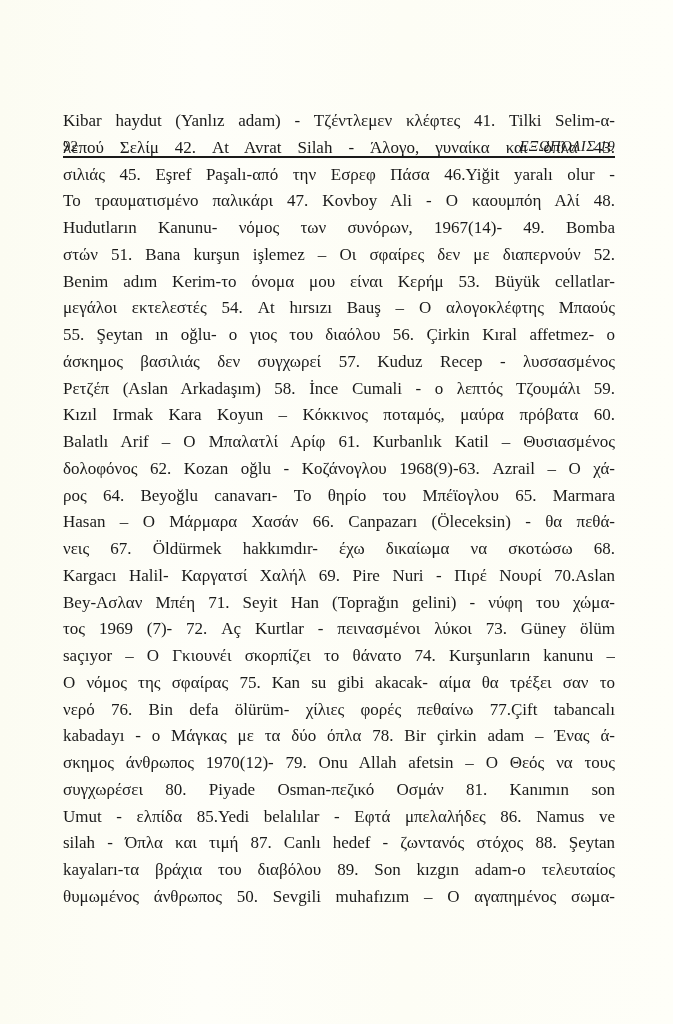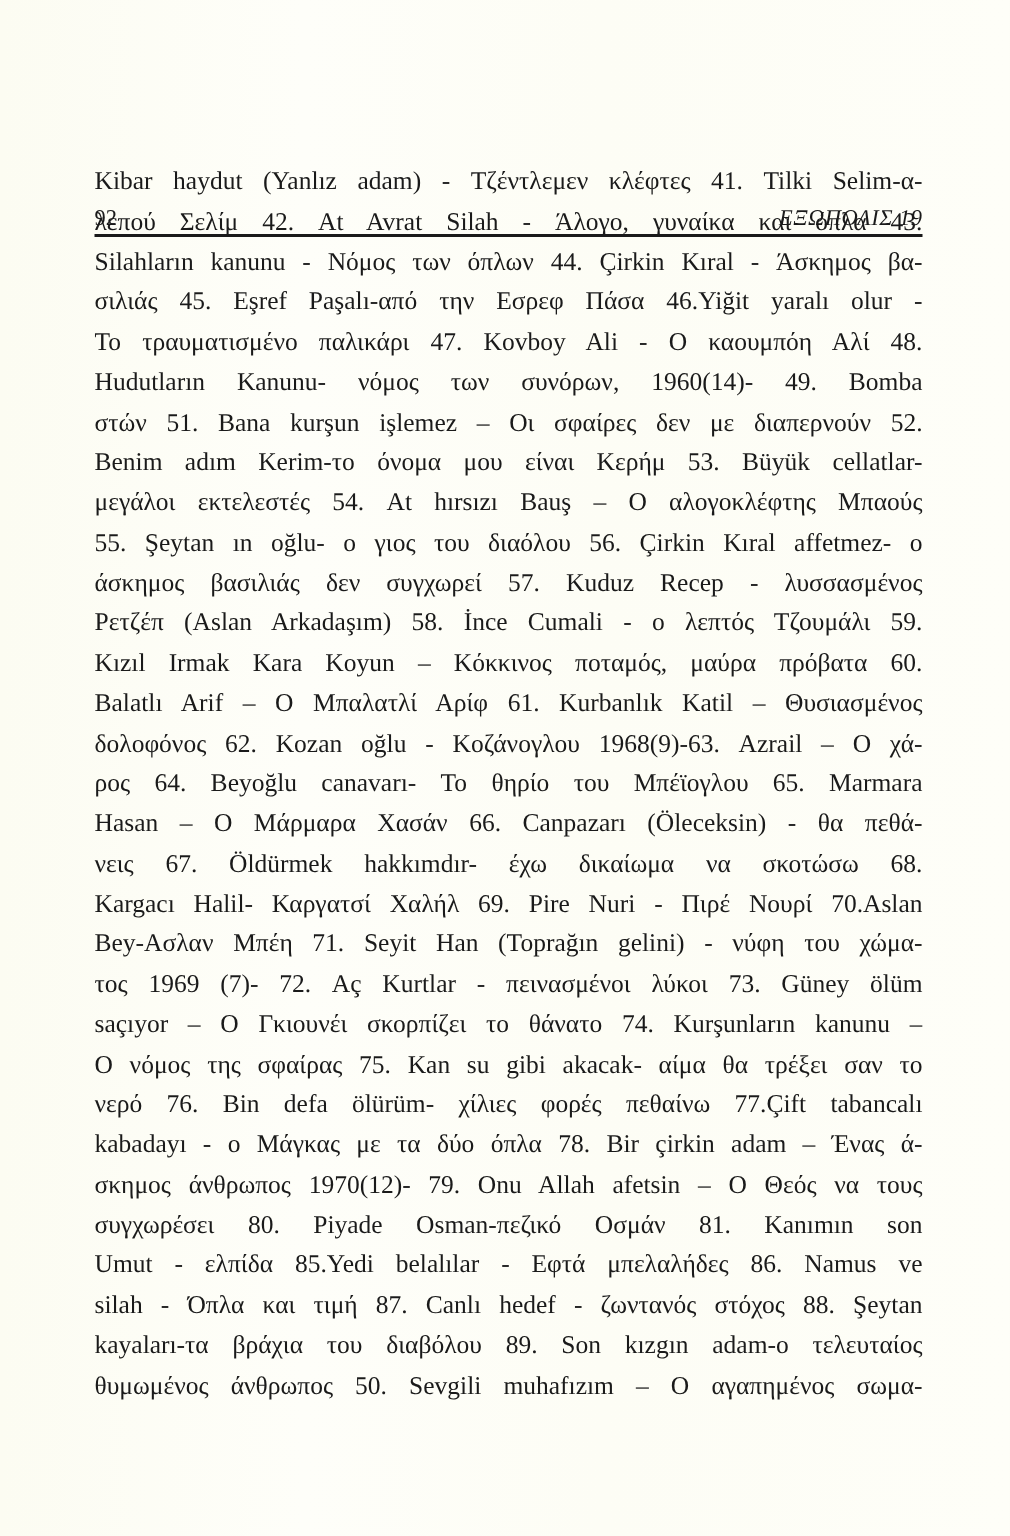--- a/index.html
+++ b/index.html
@@ -38,24 +38,23 @@
 <body>
 
 <div class="page">
   <div class="header">
     <span class="pnum">92</span>
     <span class="title">ΕΞΩΠΟΛΙΣ 19</span>
   </div>
   <div class="body-text" id="body-text">
       <span class="line">Kibar haydut (Yanlız adam) - Τζέντλεμεν κλέφτες 41. Tilki Selim-α-</span>
       <span class="line">λεπού Σελίμ 42. At Avrat Silah - Άλογο, γυναίκα και όπλα 43.</span>
-      <span class="line">Silahların kanunu - Νόμος των όπλων 44. Çirkin Kıral - Άσκημος βα-</span>
       <span class="line">σιλιάς 45. Eşref Paşalı-από την Εσρεφ Πάσα 46.Yiğit yaralı olur -</span>
       <span class="line">Το τραυματισμένο παλικάρι 47. Kovboy Ali - Ο καουμπόη Αλί 48.</span>
-      <span class="line">Hudutların Kanunu- νόμος των συνόρων, 1960(14)- 49. Bomba</span>
+      <span class="line">Hudutların Kanunu- νόμος των συνόρων, 1967(14)- 49. Bomba</span>
       <span class="line">στών 51. Bana kurşun işlemez – Οι σφαίρες δεν με διαπερνούν 52.</span>
       <span class="line">Benim adım Kerim-το όνομα μου είναι Κερήμ 53. Büyük cellatlar-</span>
       <span class="line">μεγάλοι εκτελεστές 54. At hırsızı Bauş – Ο αλογοκλέφτης Μπαούς</span>
       <span class="line">55. Şeytan ın oğlu- ο γιος του διαόλου 56. Çirkin Kıral affetmez- ο</span>
       <span class="line">άσκημος βασιλιάς δεν συγχωρεί 57. Kuduz Recep - λυσσασμένος</span>
       <span class="line">Ρετζέπ (Aslan Arkadaşım) 58. İnce Cumali - ο λεπτός Τζουμάλι 59.</span>
       <span class="line">Kızıl Irmak Kara Koyun – Κόκκινος ποταμός, μαύρα πρόβατα 60.</span>
       <span class="line">Balatlı Arif – Ο Μπαλατλί Αρίφ 61. Kurbanlık Katil – Θυσιασμένος</span>
       <span class="line">δολοφόνος 62. Kozan oğlu - Κοζάνογλου 1968(9)-63. Azrail – Ο χά-</span>
       <span class="line">ρος 64. Beyoğlu canavarı- Το θηρίο του Μπέϊογλου 65. Marmara</span>

